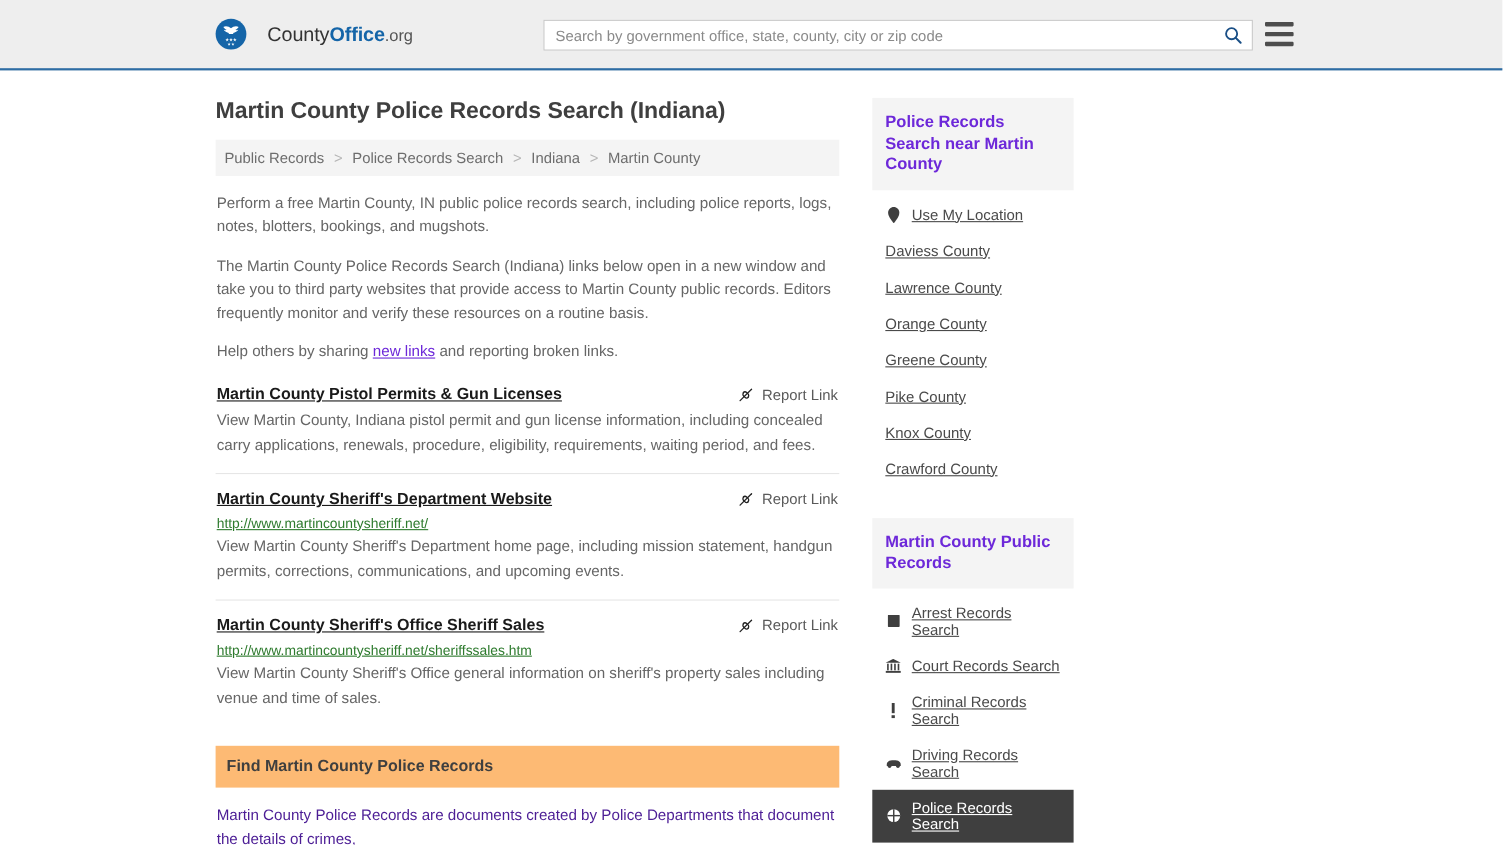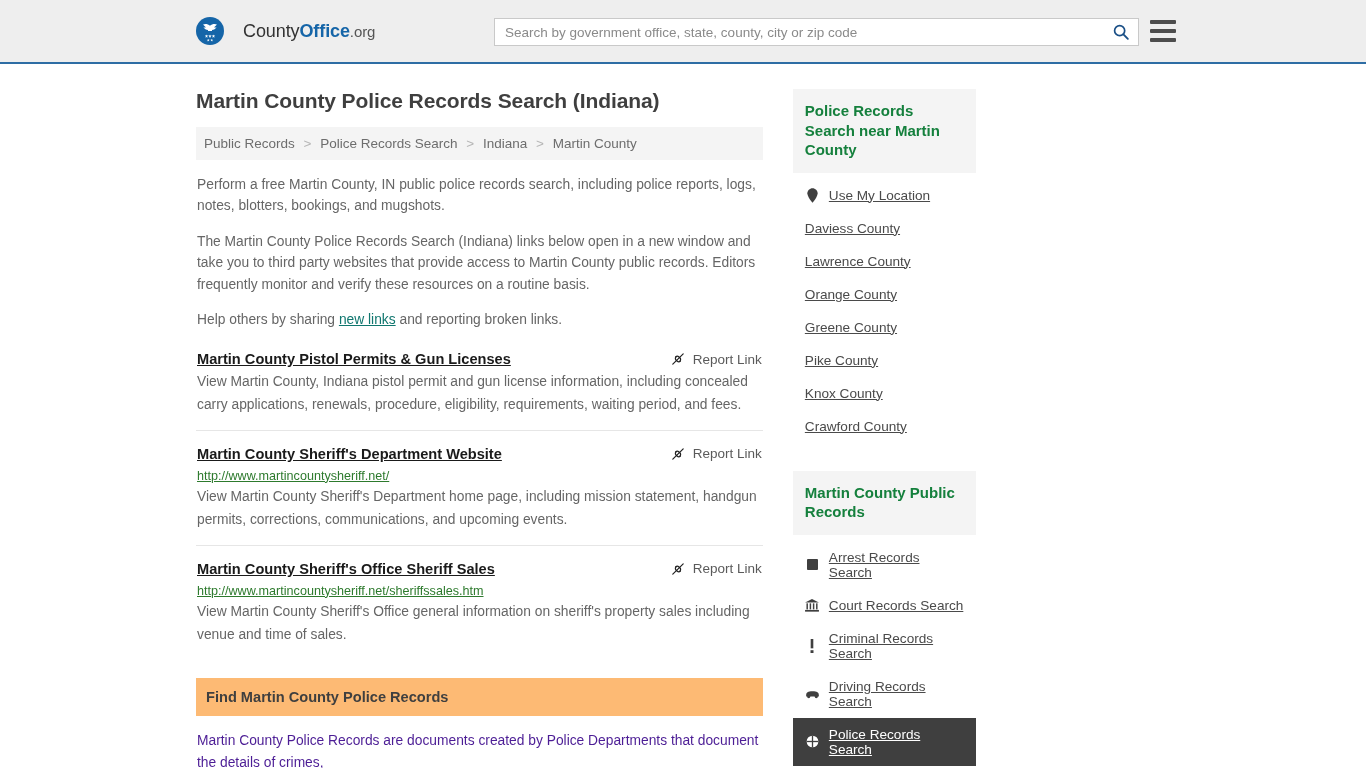--- a/index.html
+++ b/index.html
@@ -127,21 +127,21 @@
   .breadcrumb .sep { color: #b5b5b5; margin: 0 5px; }
 
   .intro p {
     font-size: 13.8px;
     line-height: 1.55;
     color: #666666;
     margin: 14px 0 0 0;
     padding: 0 1px;
   }
   .intro a.inline-link {
-    color: #0f766e;
+    color: #6d28d9;
     text-decoration: underline;
   }
 
   
   .results { margin-top: 20px; }
   .result {
     padding: 0 1px 14px 1px;
     border-bottom: 1px solid #e6e6e6;
     margin-bottom: 14px;
     position: relative;
@@ -200,21 +200,21 @@
     margin-top: 14px;
     padding: 0 1px;
   }
 
   
   .side-head {
     background: #f4f4f4;
     padding: 12px 12px 13px 12px;
     font-size: 15px;
     font-weight: bold;
-    color: #15803d;
+    color: #6d28d9;
     line-height: 1.3;
     margin-top: 25px;
   }
   .side-head.second { margin-top: 28px; }
   .side-list { margin-top: 6px; }
   .side-item {
     display: flex;
     align-items: center;
     gap: 9px;
     padding: 9px 12px;

